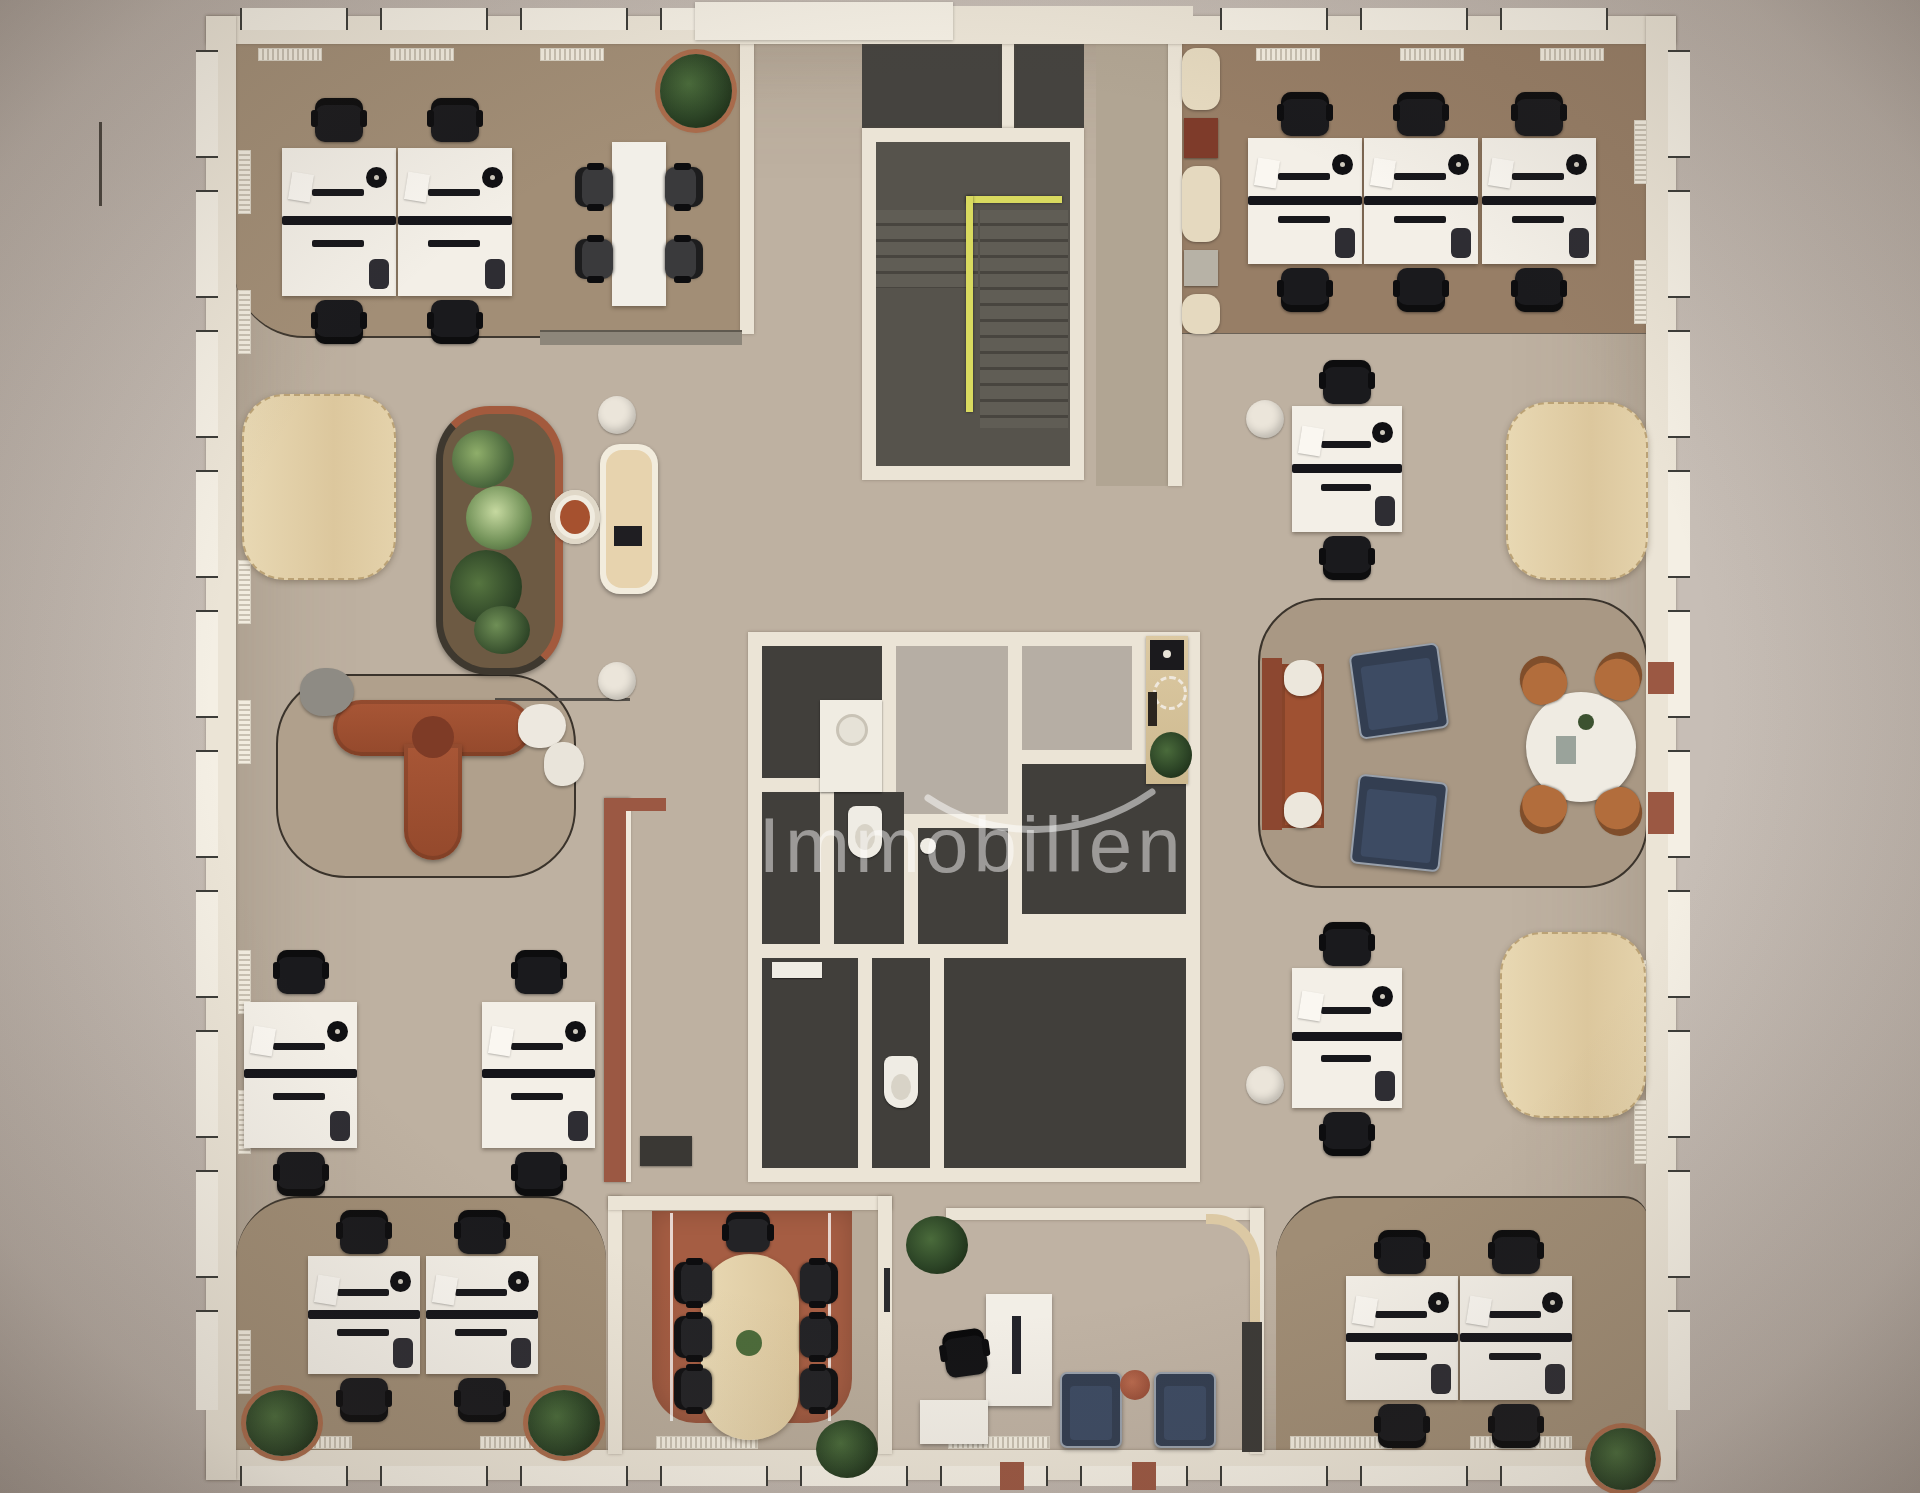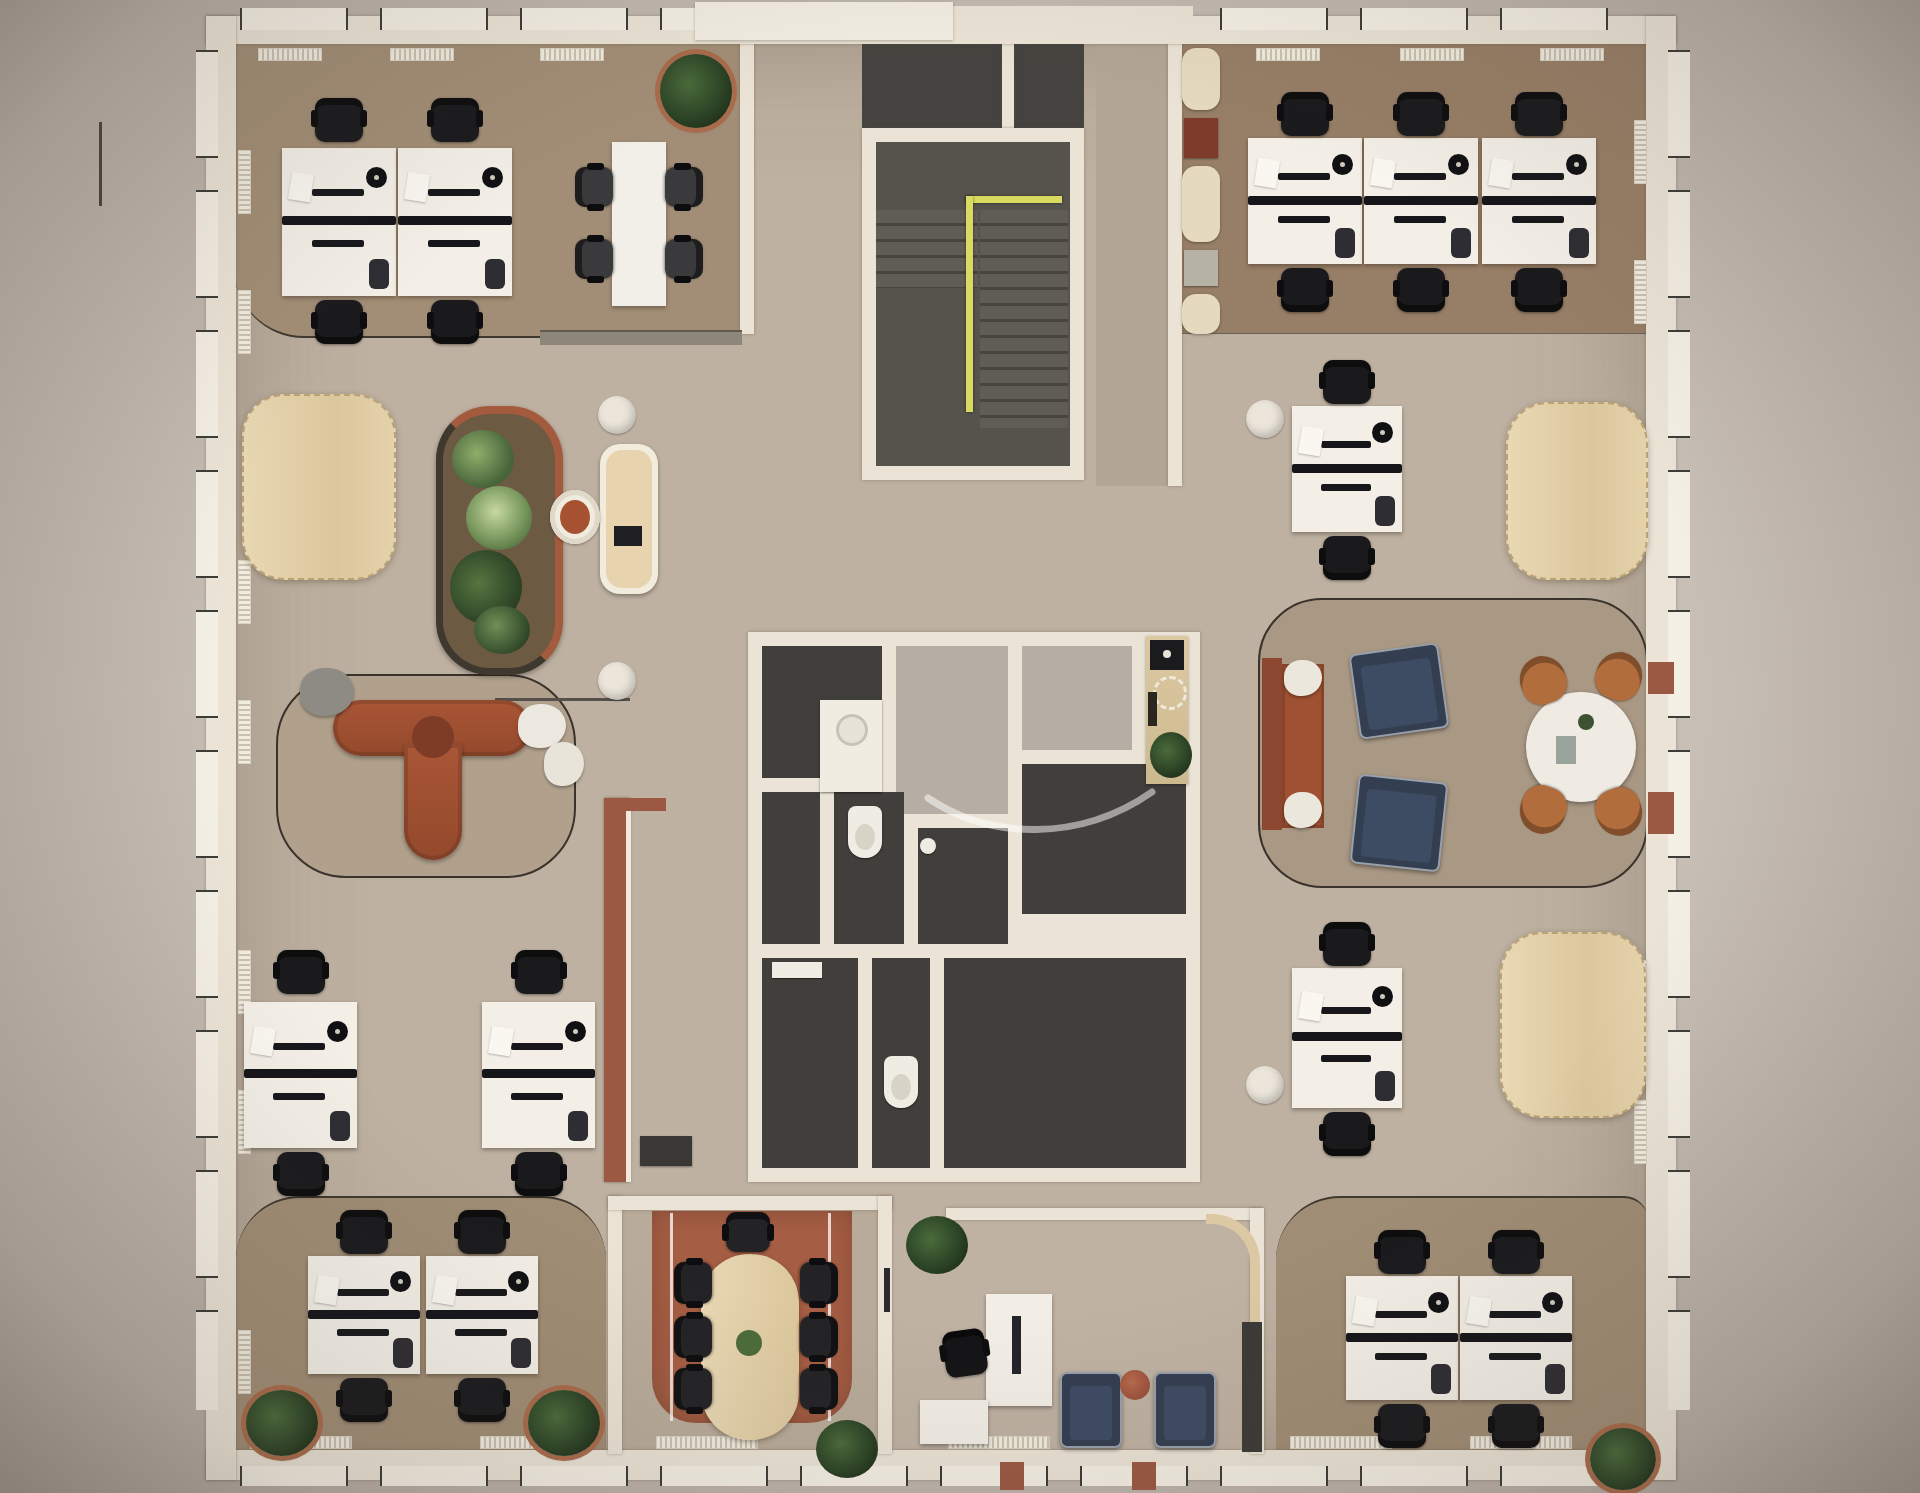--- a/index.html
+++ b/index.html
@@ -375,14 +375,15 @@
   <div class="chair down" style="left:1378px;top:1230px;"></div>
   <div class="chair down" style="left:1492px;top:1230px;"></div>
   <div class="chair up" style="left:1378px;top:1404px;"></div>
   <div class="chair up" style="left:1492px;top:1404px;"></div>
   <div class="plant dark" style="left:1590px;top:1428px;width:66px;height:62px;"></div>
 
   <div class="vig"></div>
   <svg class="a" style="left:920px;top:786px;" width="240" height="64" viewBox="0 0 240 64">
     <path d="M 8 12 C 70 54, 160 56, 232 6" fill="none" stroke="rgba(255,255,255,0.5)" stroke-width="7" stroke-linecap="round"></path>
   </svg>
+  <div class="wm-sub">Immobilien</div>
 
 </div>
 
 </body></html>

